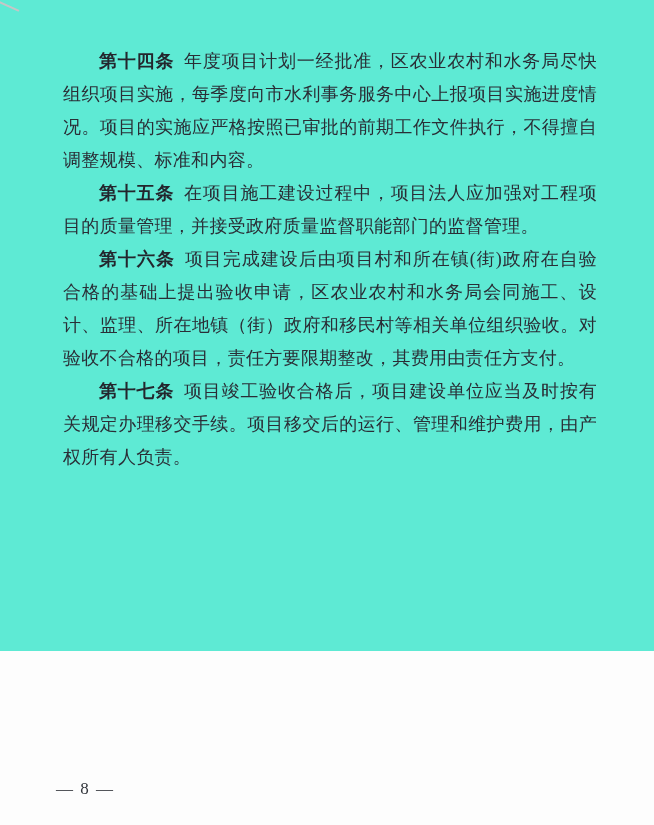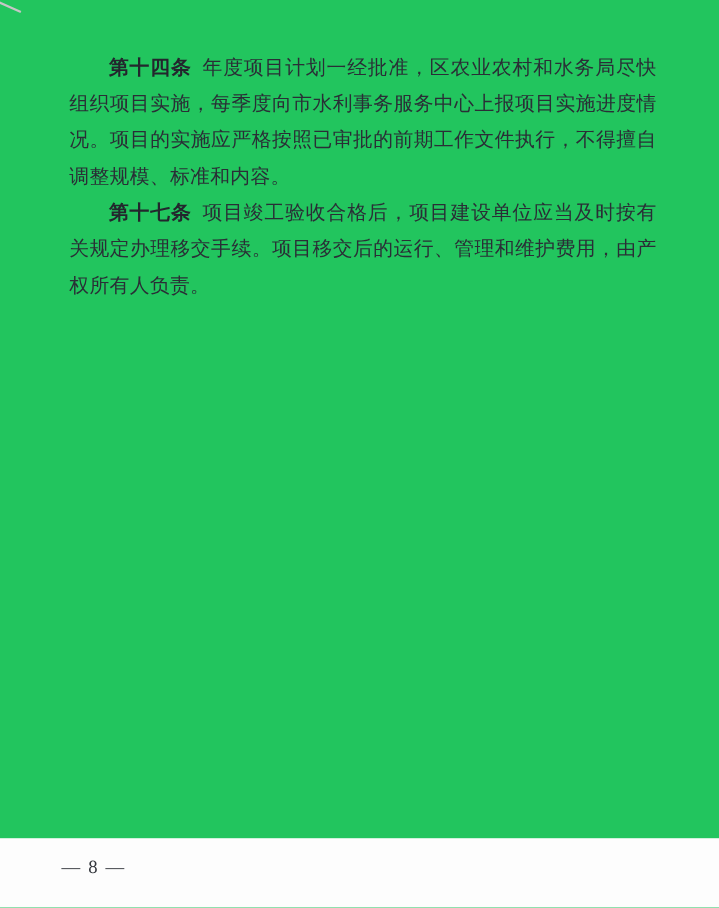--- a/index.html
+++ b/index.html
@@ -8,22 +8,22 @@
   }
   body {
     width: 654px;
     height: 825px;
     background: #fdfdfd;
     overflow: hidden;
   }
   .page {
     position: relative;
     width: 654px;
-    height: 762px;
-    background: #22c55e;
+    height: 651px;
+    background: #5eead4;
     font-family: "Liberation Serif", "DejaVu Serif", serif;
     color: #2a2e36;
   }
   .content {
     position: absolute;
     left: 63px;
     top: 45px;
     width: 534px;
   }
   .para {
@@ -66,22 +66,28 @@
 
   <div class="corner-mark"></div>
 
   <div class="content">
 
     <p class="para">
       <span class="art">第十四条</span><span>年度项目计划一经批准，区农业农村和水务局尽快组织项目实施，每季度向市水利事务服务中心上报项目实施进度情况。项目的实施应严格按照已审批的前期工作文件执行，不得擅自调整规模、标准和内容。</span>
     </p>
 
 
+    <p class="para">
+      <span class="art">第十五条</span><span>在项目施工建设过程中，项目法人应加强对工程项目的质量管理，并接受政府质量监督职能部门的监督管理。</span>
+    </p>
 
 
+    <p class="para">
+      <span class="art">第十六条</span><span>项目完成建设后由项目村和所在镇(街)政府在自验合格的基础上提出验收申请，区农业农村和水务局会同施工、设计、监理、所在地镇（街）政府和移民村等相关单位组织验收。对验收不合格的项目，责任方要限期整改，其费用由责任方支付。</span>
+    </p>
 
     <p class="para">
       <span class="art">第十七条</span><span>项目竣工验收合格后，项目建设单位应当及时按有关规定办理移交手续。项目移交后的运行、管理和维护费用，由产权所有人负责。</span>
     </p>
 
 
   </div>
 
   <div class="page-number">— 8 —</div>
 

